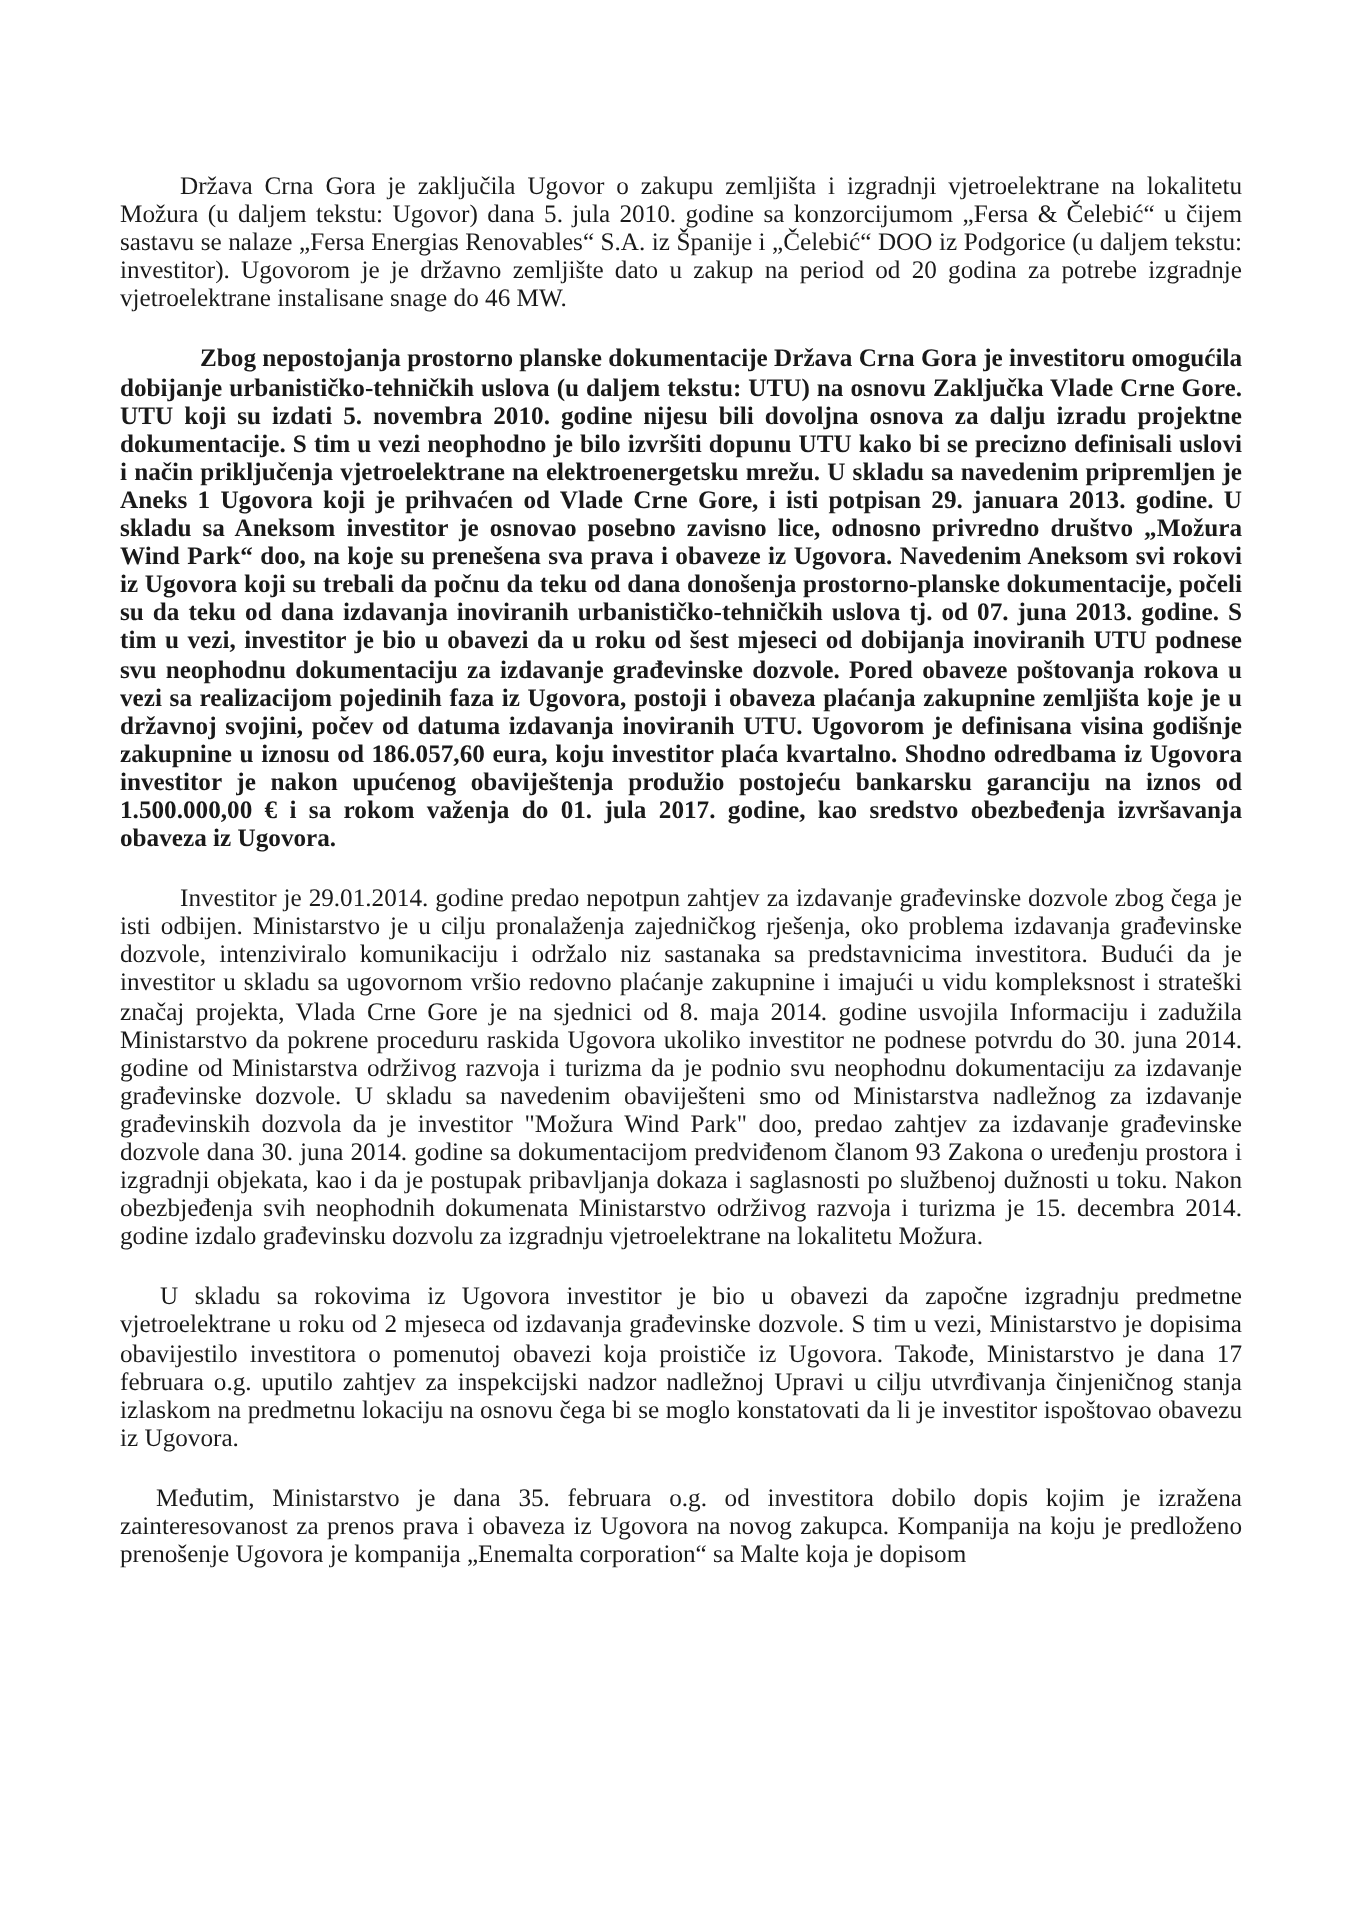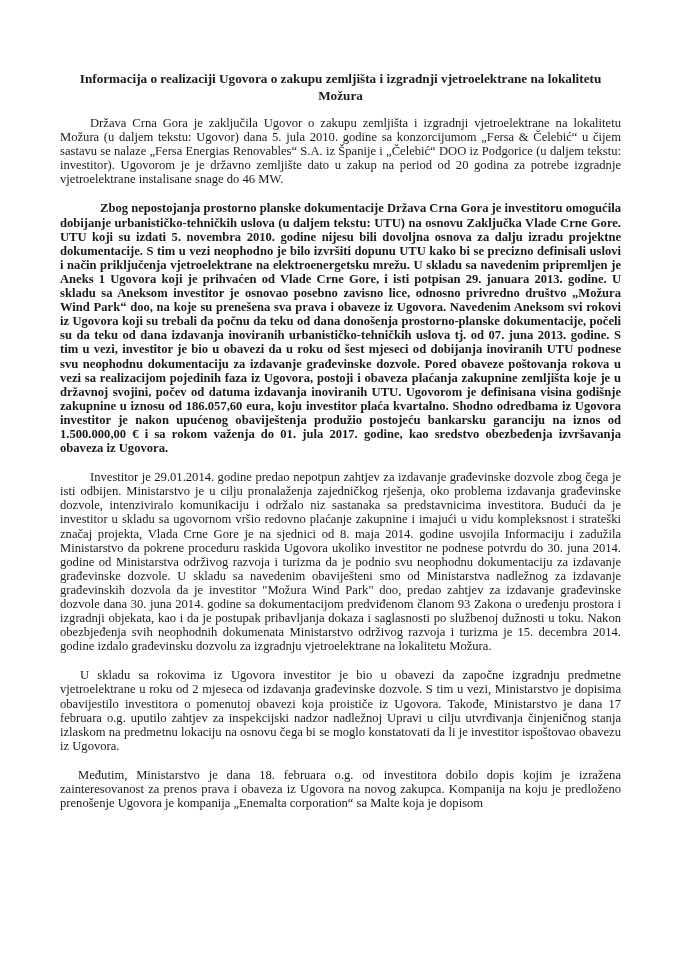--- a/index.html
+++ b/index.html
@@ -9,29 +9,28 @@
     font-family: "Liberation Serif", "DejaVu Serif", serif;
     color: #1a1a1a;
     font-size: 12.6px;
     line-height: 14.1px;
   }
   .title {
     font-weight: bold; text-align: center; font-size: 13.2px; line-height: 17px;
     margin: 0 0 12px 0;
   }
   .para {
-    text-align: justify; margin: 4px 0 15px 0; text-indent: 30px;
+    text-align: justify; margin: 16px 0 15px 0; text-indent: 30px;
   }
   .para.i2 { text-indent: 40px; font-weight: bold; }
   .para.i3 { text-indent: 20px; }
   .para.i4 { text-indent: 18px; }
 </style>
 </head>
 <body>
 
 <div class="page">
-  <h1 class="title">Informacija o realizaciji Ugovora o zakupu zemljišta i izgradnji vjetroelektrane na lokalitetu Možura</h1>
   <p class="para">Država Crna Gora je zaključila Ugovor o zakupu zemljišta i izgradnji vjetroelektrane na lokalitetu Možura (u daljem tekstu: Ugovor) dana 5. jula 2010. godine sa konzorcijumom „Fersa &amp; Čelebić“ u čijem sastavu se nalaze „Fersa Energias Renovables“ S.A. iz Španije i „Čelebić“ DOO iz Podgorice (u daljem tekstu: investitor). Ugovorom je je državno zemljište dato u zakup na period od 20 godina za potrebe izgradnje vjetroelektrane instalisane snage do 46 MW.</p>
   <p class="para i2">Zbog nepostojanja prostorno planske dokumentacije Država Crna Gora je investitoru omogućila dobijanje urbanističko-tehničkih uslova (u daljem tekstu: UTU) na osnovu Zaključka Vlade Crne Gore. UTU koji su izdati 5. novembra 2010. godine nijesu bili dovoljna osnova za dalju izradu projektne dokumentacije. S tim u vezi neophodno je bilo izvršiti dopunu UTU kako bi se precizno definisali uslovi i način priključenja vjetroelektrane na elektroenergetsku mrežu. U skladu sa navedenim pripremljen je Aneks 1 Ugovora koji je prihvaćen od Vlade Crne Gore, i isti potpisan 29. januara 2013. godine. U skladu sa Aneksom investitor je osnovao posebno zavisno lice, odnosno privredno društvo „Možura Wind Park“ doo, na koje su prenešena sva prava i obaveze iz Ugovora. Navedenim Aneksom svi rokovi iz Ugovora koji su trebali da počnu da teku od dana donošenja prostorno-planske dokumentacije, počeli su da teku od dana izdavanja inoviranih urbanističko-tehničkih uslova tj. od 07. juna 2013. godine. S tim u vezi, investitor je bio u obavezi da u roku od šest mjeseci od dobijanja inoviranih UTU podnese svu neophodnu dokumentaciju za izdavanje građevinske dozvole. Pored obaveze poštovanja rokova u vezi sa realizacijom pojedinih faza iz Ugovora, postoji i obaveza plaćanja zakupnine zemljišta koje je u državnoj svojini, počev od datuma izdavanja inoviranih UTU. Ugovorom je definisana visina godišnje zakupnine u iznosu od 186.057,60 eura, koju investitor plaća kvartalno. Shodno odredbama iz Ugovora investitor je nakon upućenog obaviještenja produžio postojeću bankarsku garanciju na iznos od 1.500.000,00 € i sa rokom važenja do 01. jula 2017. godine, kao sredstvo obezbeđenja izvršavanja obaveza iz Ugovora.</p>
   <p class="para">Investitor je 29.01.2014. godine predao nepotpun zahtjev za izdavanje građevinske dozvole zbog čega je isti odbijen. Ministarstvo je u cilju pronalaženja zajedničkog rješenja, oko problema izdavanja građevinske dozvole, intenziviralo komunikaciju i održalo niz sastanaka sa predstavnicima investitora. Budući da je investitor u skladu sa ugovornom vršio redovno plaćanje zakupnine i imajući u vidu kompleksnost i strateški značaj projekta, Vlada Crne Gore je na sjednici od 8. maja 2014. godine usvojila Informaciju i zadužila Ministarstvo da pokrene proceduru raskida Ugovora ukoliko investitor ne podnese potvrdu do 30. juna 2014. godine od Ministarstva održivog razvoja i turizma da je podnio svu neophodnu dokumentaciju za izdavanje građevinske dozvole. U skladu sa navedenim obaviješteni smo od Ministarstva nadležnog za izdavanje građevinskih dozvola da je investitor "Možura Wind Park" doo, predao zahtjev za izdavanje građevinske dozvole dana 30. juna 2014. godine sa dokumentacijom predviđenom članom 93 Zakona o uređenju prostora i izgradnji objekata, kao i da je postupak pribavljanja dokaza i saglasnosti po službenoj dužnosti u toku. Nakon obezbjeđenja svih neophodnih dokumenata Ministarstvo održivog razvoja i turizma je 15. decembra 2014. godine izdalo građevinsku dozvolu za izgradnju vjetroelektrane na lokalitetu Možura.</p>
   <p class="para i3">U skladu sa rokovima iz Ugovora investitor je bio u obavezi da započne izgradnju predmetne vjetroelektrane u roku od 2 mjeseca od izdavanja građevinske dozvole. S tim u vezi, Ministarstvo je dopisima obavijestilo investitora o pomenutoj obavezi koja proističe iz Ugovora. Takođe, Ministarstvo je dana 17 februara o.g. uputilo zahtjev za inspekcijski nadzor nadležnoj Upravi u cilju utvrđivanja činjeničnog stanja izlaskom na predmetnu lokaciju na osnovu čega bi se moglo konstatovati da li je investitor ispoštovao obavezu iz Ugovora.</p>
-  <p class="para i4">Međutim, Ministarstvo je dana 18. februara o.g. od investitora dobilo dopis kojim je izražena zainteresovanost za prenos prava i obaveza iz Ugovora na novog zakupca. Kompanija na koju je predloženo prenošenje Ugovora je kompanija „Enemalta corporation“ sa Malte koja je dopisom</p>
+  <p class="para i4">Međutim, Ministarstvo je dana 35. februara o.g. od investitora dobilo dopis kojim je izražena zainteresovanost za prenos prava i obaveza iz Ugovora na novog zakupca. Kompanija na koju je predloženo prenošenje Ugovora je kompanija „Enemalta corporation“ sa Malte koja je dopisom</p>
 </div>
 
 </body></html>

